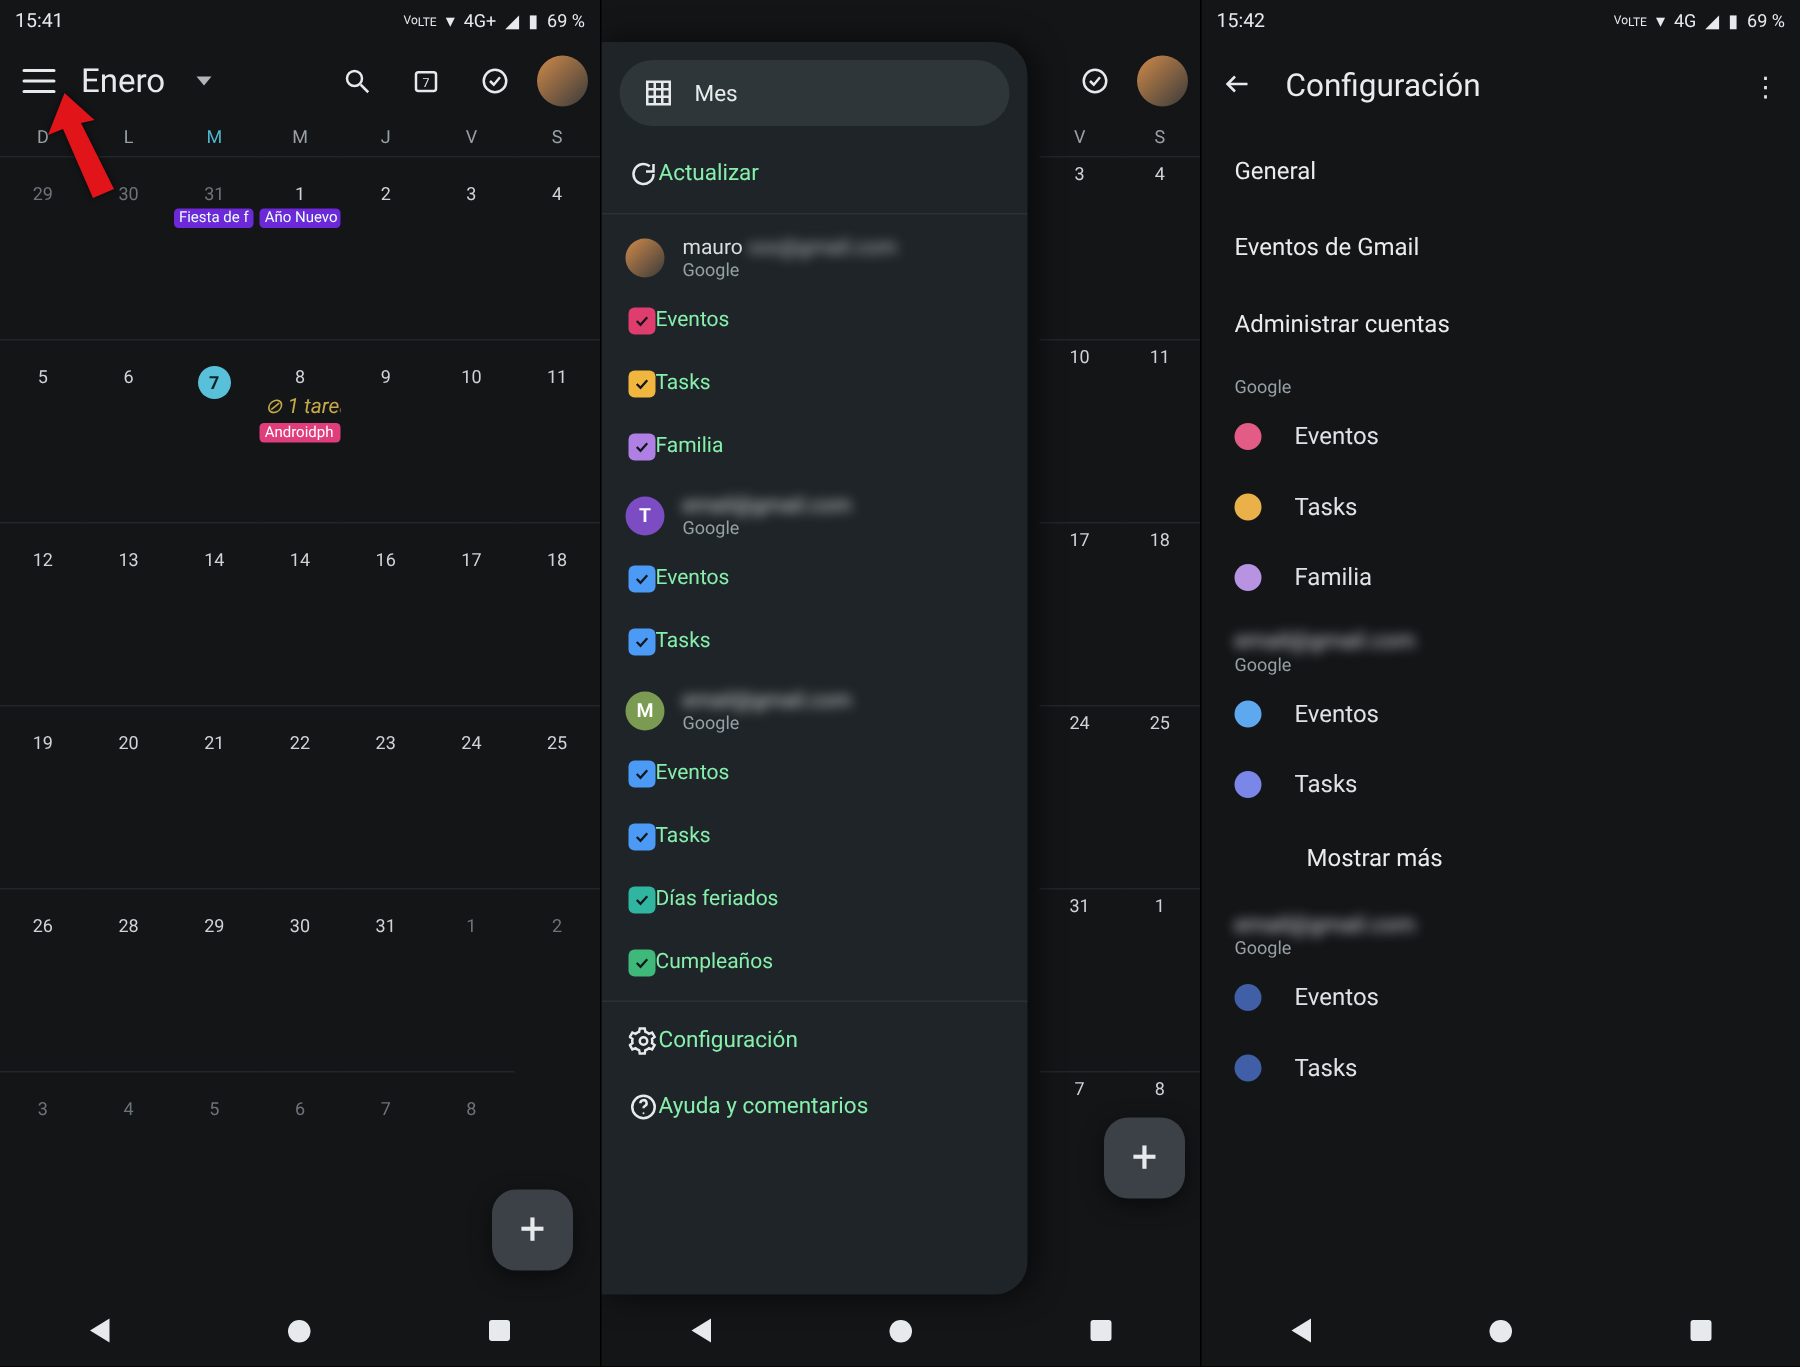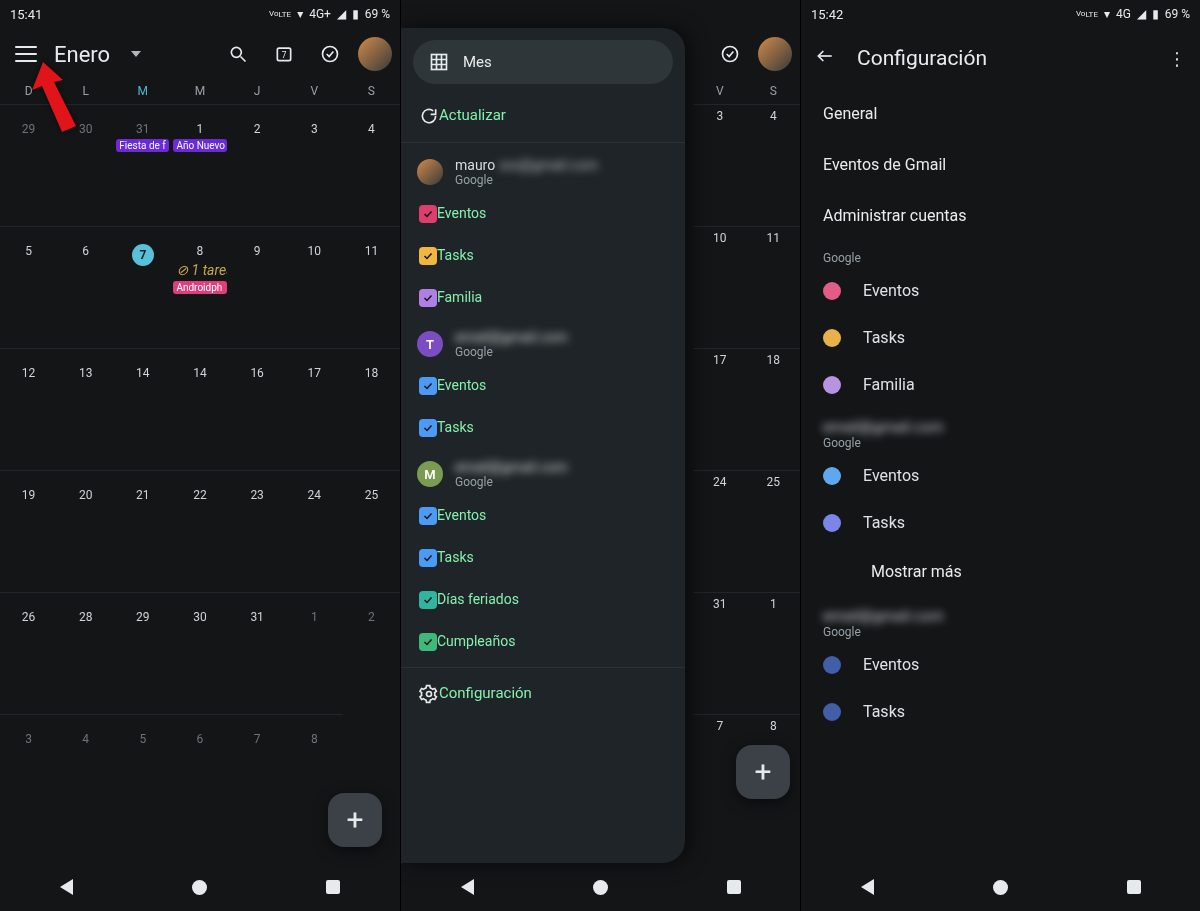--- a/index.html
+++ b/index.html
@@ -501,20 +501,28 @@
         </div>
       </div>
     <div class="sep"></div>
     <div class="row">
       <svg class="icon" viewBox="0 0 24 24">
           <circle cx="12" cy="12" r="3"></circle>
           <path d="M19 12a7 7 0 0 0-.2-1.7l2.1-1.6-2-3.4-2.5 1a7 7 0 0 0-2.9-1.7L13 2h-4l-.5 2.6a7 7 0 0 0-2.9 1.7l-2.5-1-2 3.4 2.1 1.6A7 7 0 0 0 3 12c0 .6.1 1.1.2 1.7L1.1 15.3l2 3.4 2.5-1a7 7 0 0 0 2.9 1.7L9 22h4l.5-2.6a7 7 0 0 0 2.9-1.7l2.5 1 2-3.4-2.1-1.6c.1-.6.2-1.1.2-1.7z"></path>
         </svg>
       <span>Configuración</span>
     </div>
+    <div class="row">
+      <svg class="icon" viewBox="0 0 24 24">
+          <circle cx="12" cy="12" r="9"></circle>
+          <path d="M9.5 9a2.5 2.5 0 1 1 3.5 2.3c-.9.4-1 1-1 1.7"></path>
+          <circle cx="12" cy="17" r=".8" fill="#e7eaec" stroke="none"></circle>
+        </svg>
+      <span>Ayuda y comentarios</span>
+    </div>
   </div>
 
   <div class="navbar">
     <div class="nbtn">
         <div class="tri"></div>
       </div>
     <div class="nbtn">
         <div class="circ"></div>
       </div>
     <div class="nbtn">

